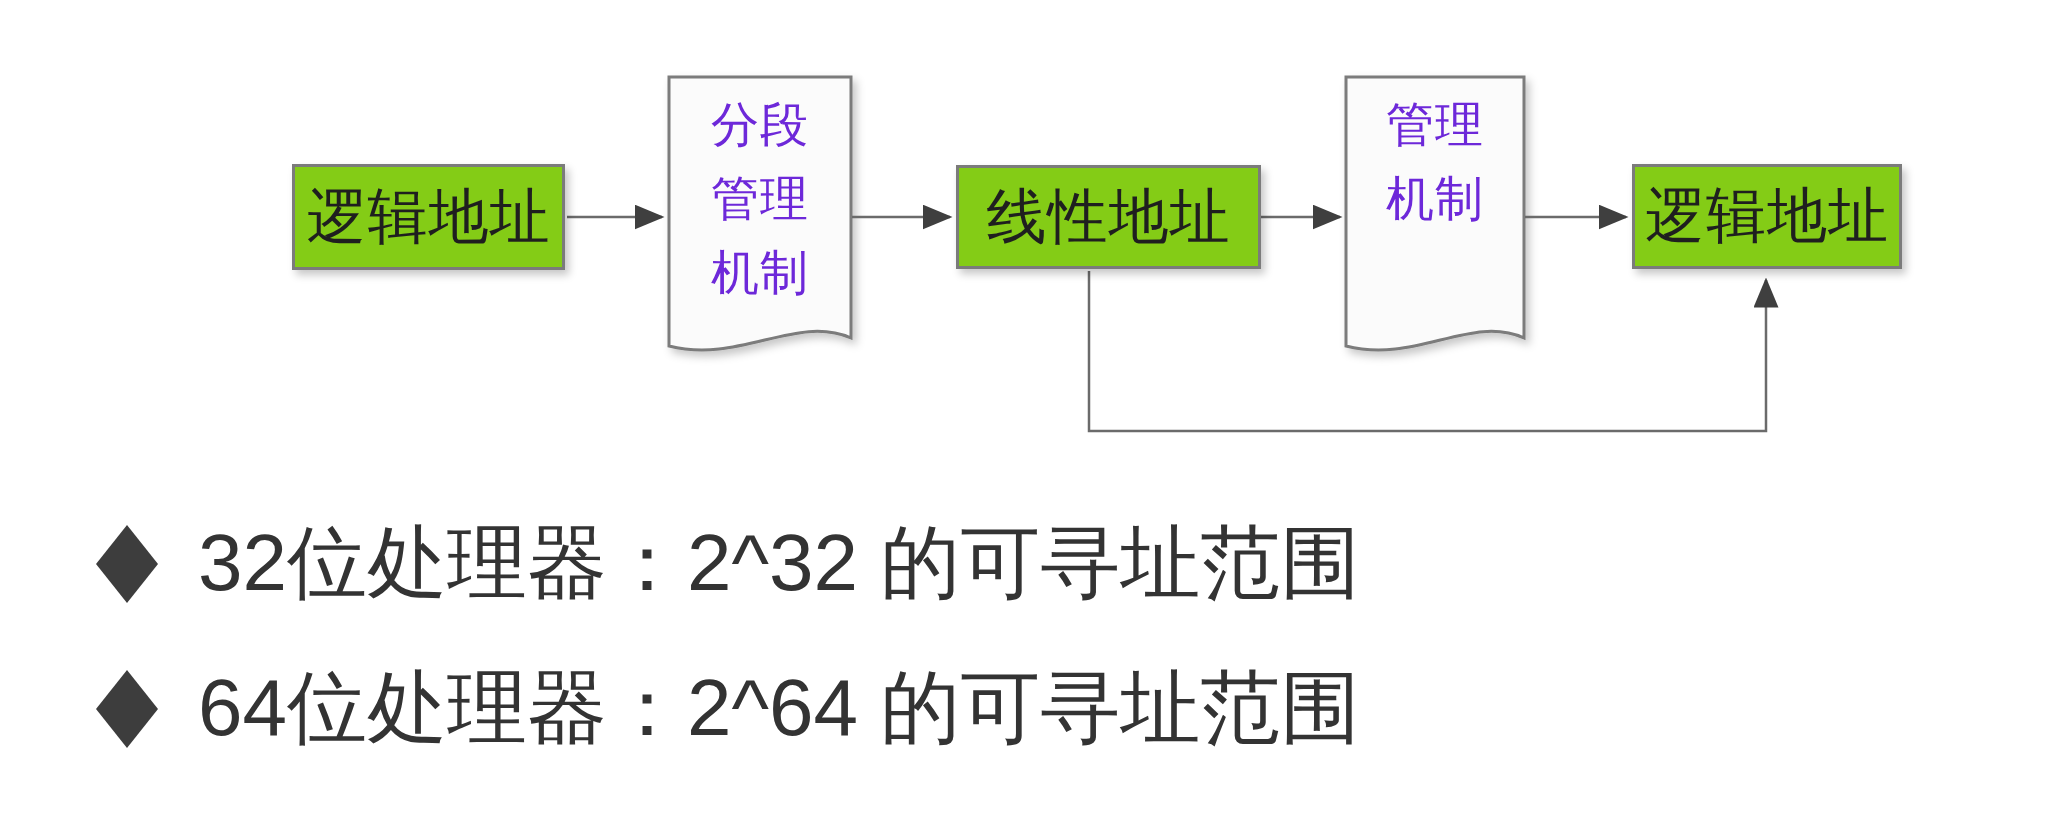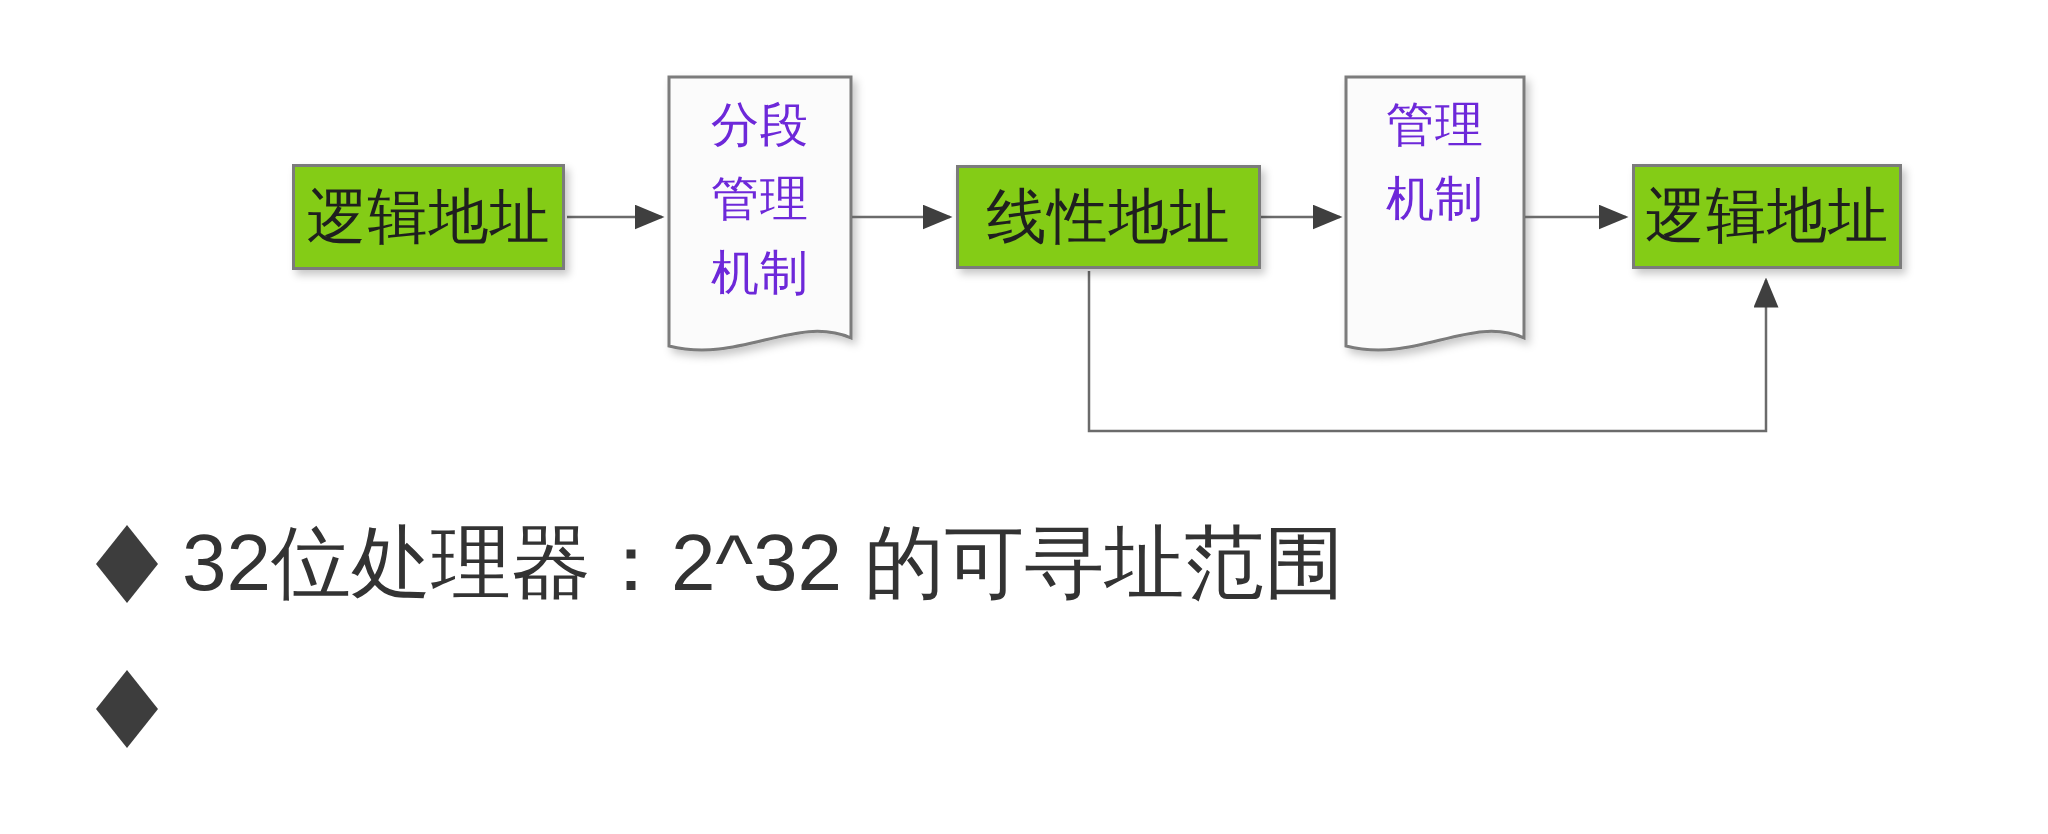--- a/index.html
+++ b/index.html
@@ -17,21 +17,21 @@
   #node-logical{left:292px;top:164px;width:273px;height:106px;}
   #node-linear{left:956px;top:165px;width:305px;height:104px;}
   #node-physical{left:1632px;top:164px;width:270px;height:105px;}
   .doc-label{
     position:absolute;top:88px;text-align:center;
     font-size:48px;line-height:74px;color:#6d28d9;letter-spacing:1px;
   }
   #doc-label-segmentation{left:669px;width:182px;}
   #doc-label-paging{left:1346px;width:178px;}
   .bullet-row{
-    position:absolute;left:96px;display:flex;align-items:center;gap:24px;height:116px;
+    position:absolute;left:96px;display:flex;align-items:center;gap:40px;height:116px;
   }
   #bullet-row-1{top:506px;}
   #bullet-row-2{top:651px;}
   .diamond{
     width:62px;height:78px;background:#3d3d3d;flex:0 0 auto;
     clip-path:polygon(50% 0,100% 50%,50% 100%,0 50%);
   }
   .bullet-text{font-size:80px;color:#333333;white-space:nowrap;}
 </style>
 </head>
@@ -76,15 +76,16 @@
 
   <div class="node" id="node-physical">逻辑地址</div>
 
   <div class="bullet-row" id="bullet-row-1">
     <div class="diamond"></div>
     <div class="bullet-text">32位处理器：2^32 的可寻址范围</div>
   </div>
 
   <div class="bullet-row" id="bullet-row-2">
     <div class="diamond"></div>
+    <div class="bullet-text">64位处理器：2^64 的可寻址范围</div>
   </div>
 
 </div>
 
 </body></html>

